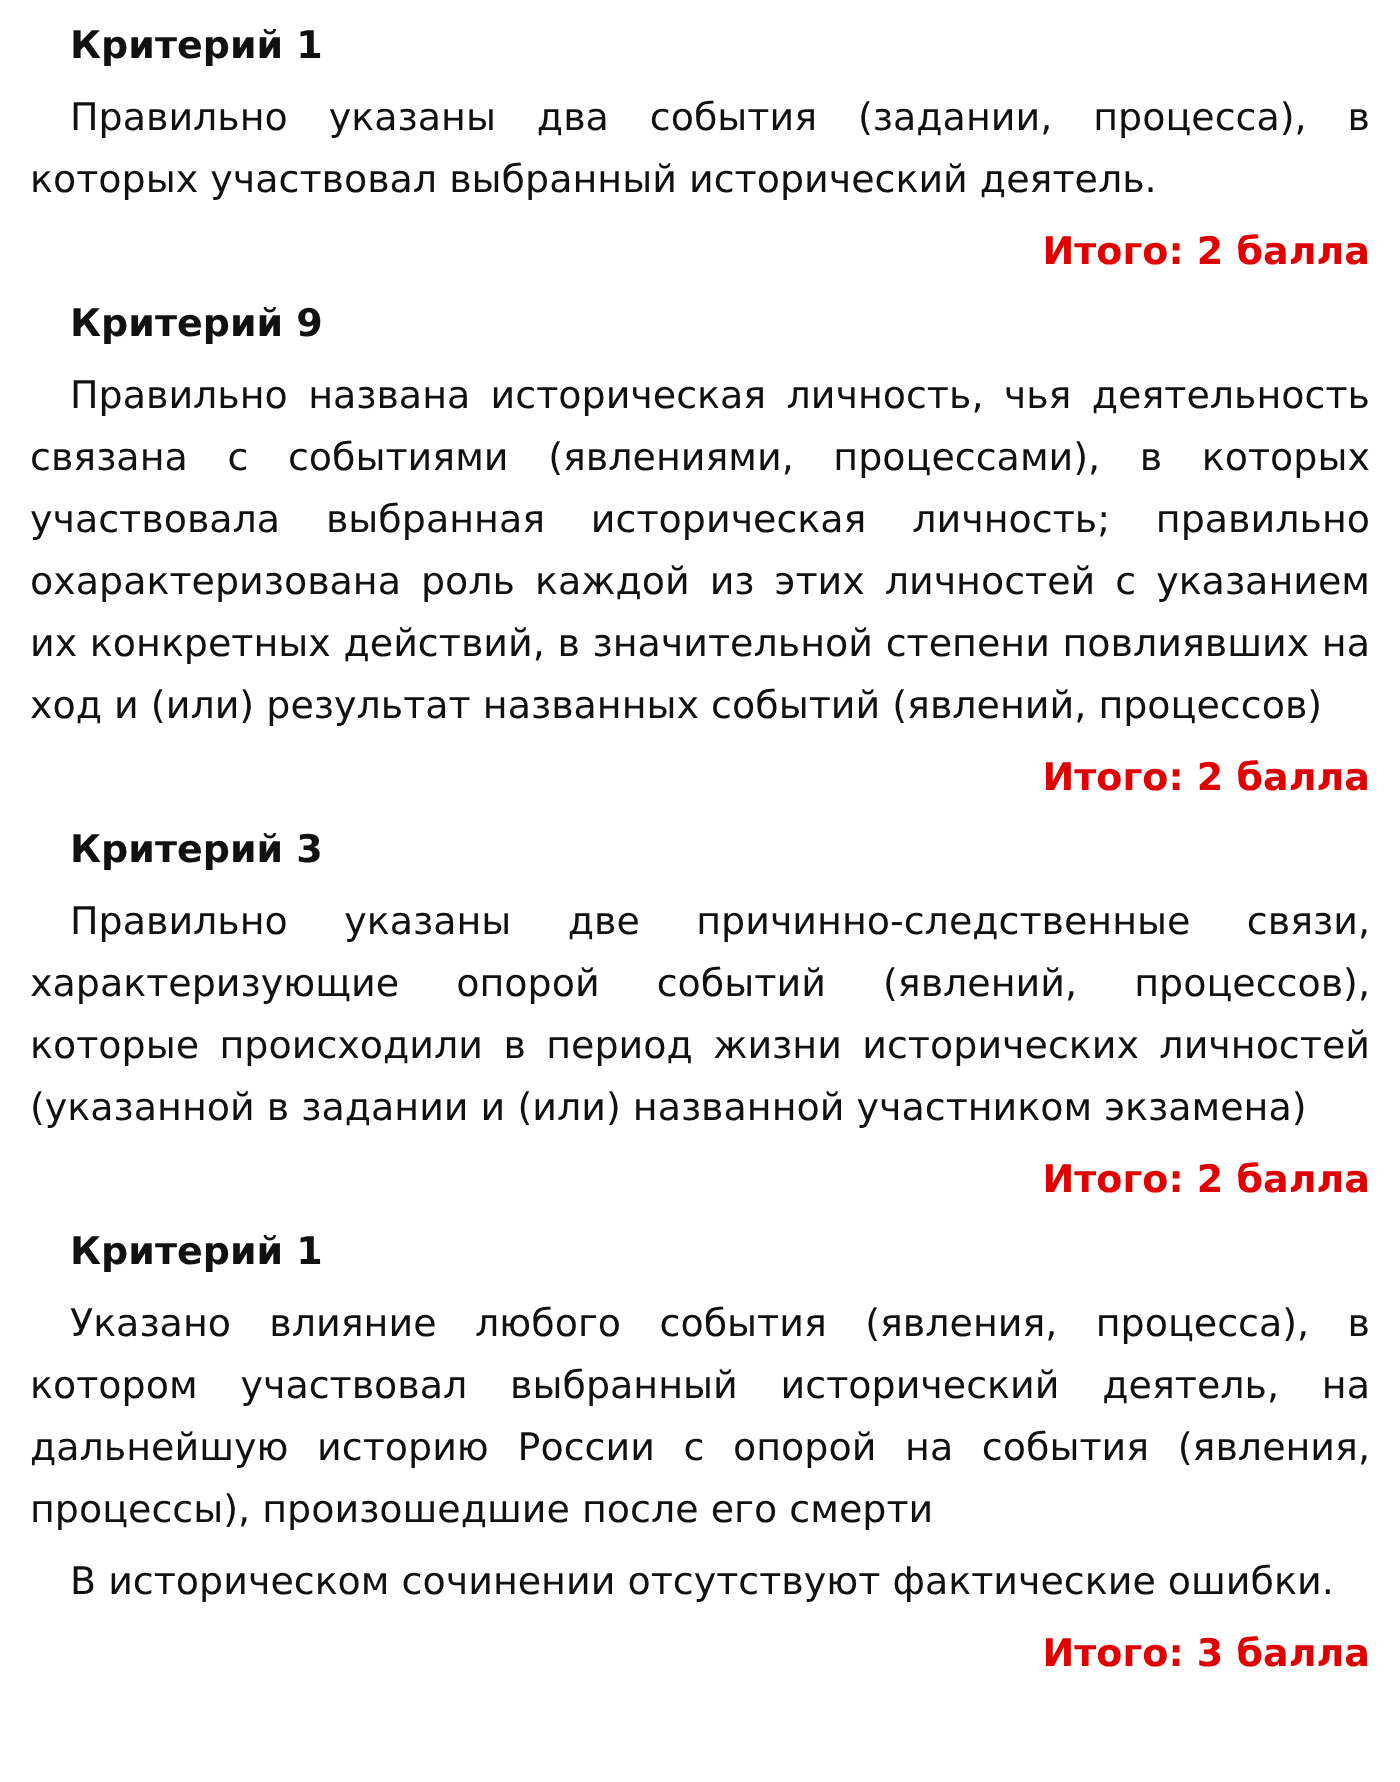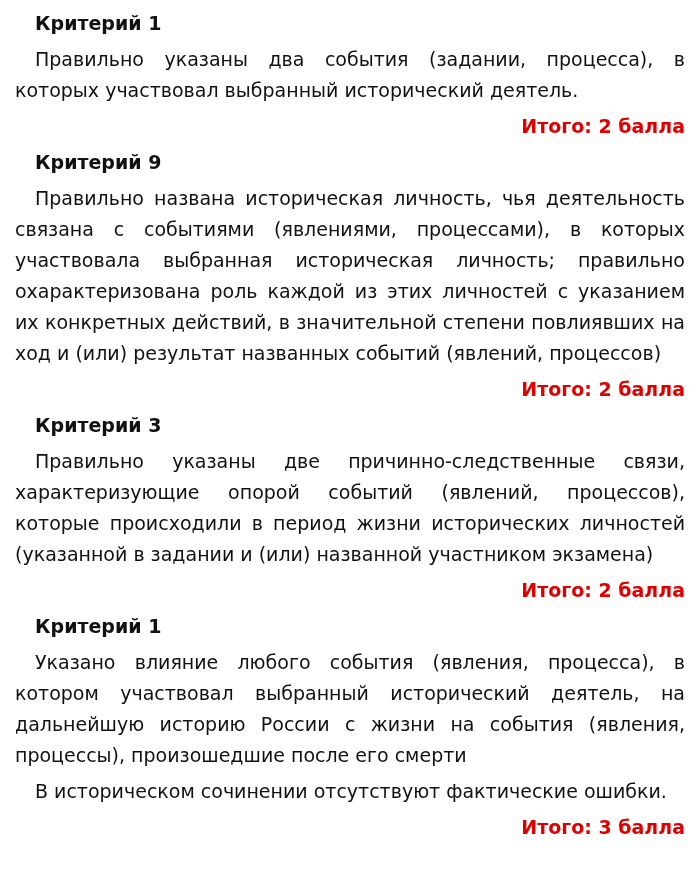--- a/index.html
+++ b/index.html
@@ -56,21 +56,21 @@
   </section>
 
   <section>
     <p class="criterion-heading">Критерий 3</p>
     <p class="criterion-description">Правильно указаны две причинно-следственные связи, характеризующие опорой событий (явлений, процессов), которые происходили в период жизни исторических личностей (указанной в задании и (или) названной участником экзамена)</p>
     <p class="criterion-total">Итого: 2 балла</p>
   </section>
 
   <section>
     <p class="criterion-heading">Критерий 1</p>
-    <p class="criterion-description">Указано влияние любого события (явления, процесса), в котором участвовал выбранный исторический деятель, на дальнейшую историю России с жизни на события (явления, процессы), произошедшие после его смерти</p>
+    <p class="criterion-description">Указано влияние любого события (явления, процесса), в котором участвовал выбранный исторический деятель, на дальнейшую историю России с опорой на события (явления, процессы), произошедшие после его смерти</p>
   </section>
 
   <section>
     <p class="criterion-description">В историческом сочинении отсутствуют фактические ошибки.</p>
     <p class="criterion-total">Итого: 3 балла</p>
   </section>
 
 </div>
 
 </body></html>

